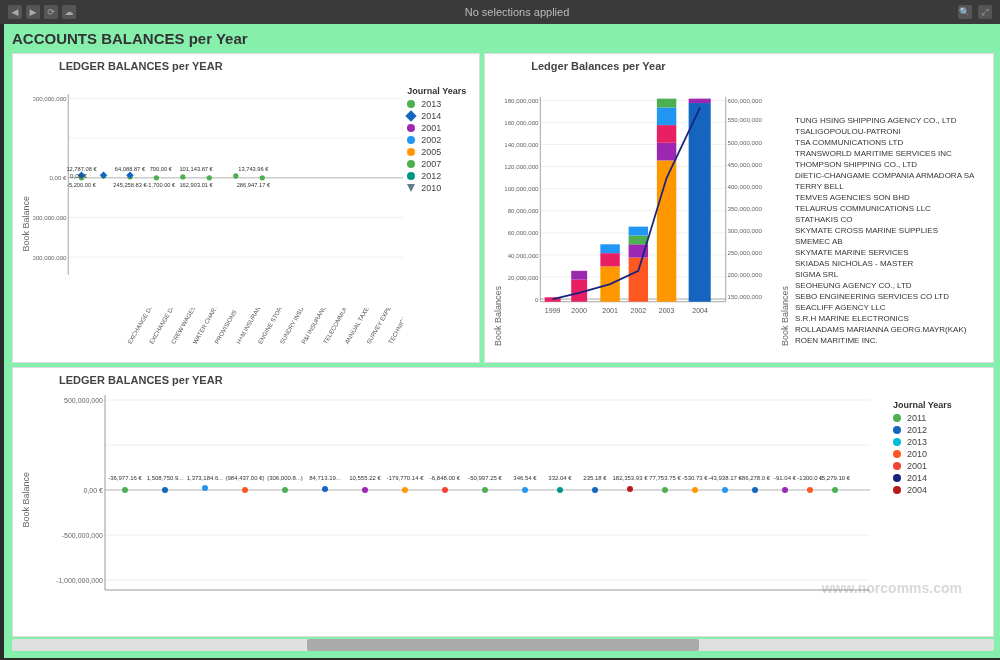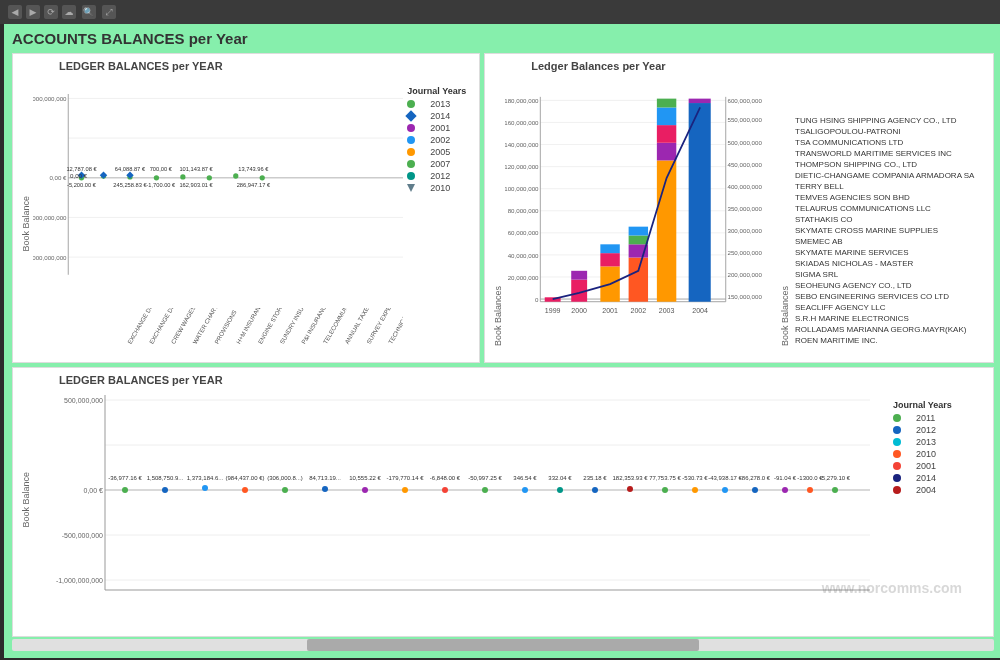--- a/index.html
+++ b/index.html
@@ -117,21 +117,21 @@
       right: 31px;
       font-size: 14px;
       color: rgba(100,100,100,0.25);
       font-weight: bold;
       pointer-events: none;
       text-align: center;
     }
     .legend-item {
       display: flex;
       align-items: center;
-      gap: 15px;
+      gap: 6px;
       margin-bottom: 2px;
       font-size: 9px;
       color: #444;
     }
     .legend-dot {
       width: 8px;
       height: 8px;
       border-radius: 50%;
     }
     .right-legend-item {
@@ -163,20 +163,21 @@
 </head>
 <body>
 
 <div class="top-bar">
   <div class="top-bar-icons">
     <span class="top-bar-icon">◀</span>
     <span class="top-bar-icon">▶</span>
     <span class="top-bar-icon">⟳</span>
     <span class="top-bar-icon">☁</span>
   </div>
+  <div class="top-bar-title">No selections applied</div>
   <div class="top-bar-right">
     <span class="top-bar-icon">🔍</span>
     <span class="top-bar-icon">⤢</span>
   </div>
 </div>
 
 <div class="main-container">
   <div class="page-title">ACCOUNTS BALANCES per Year</div>
 
   <div class="charts-row">

